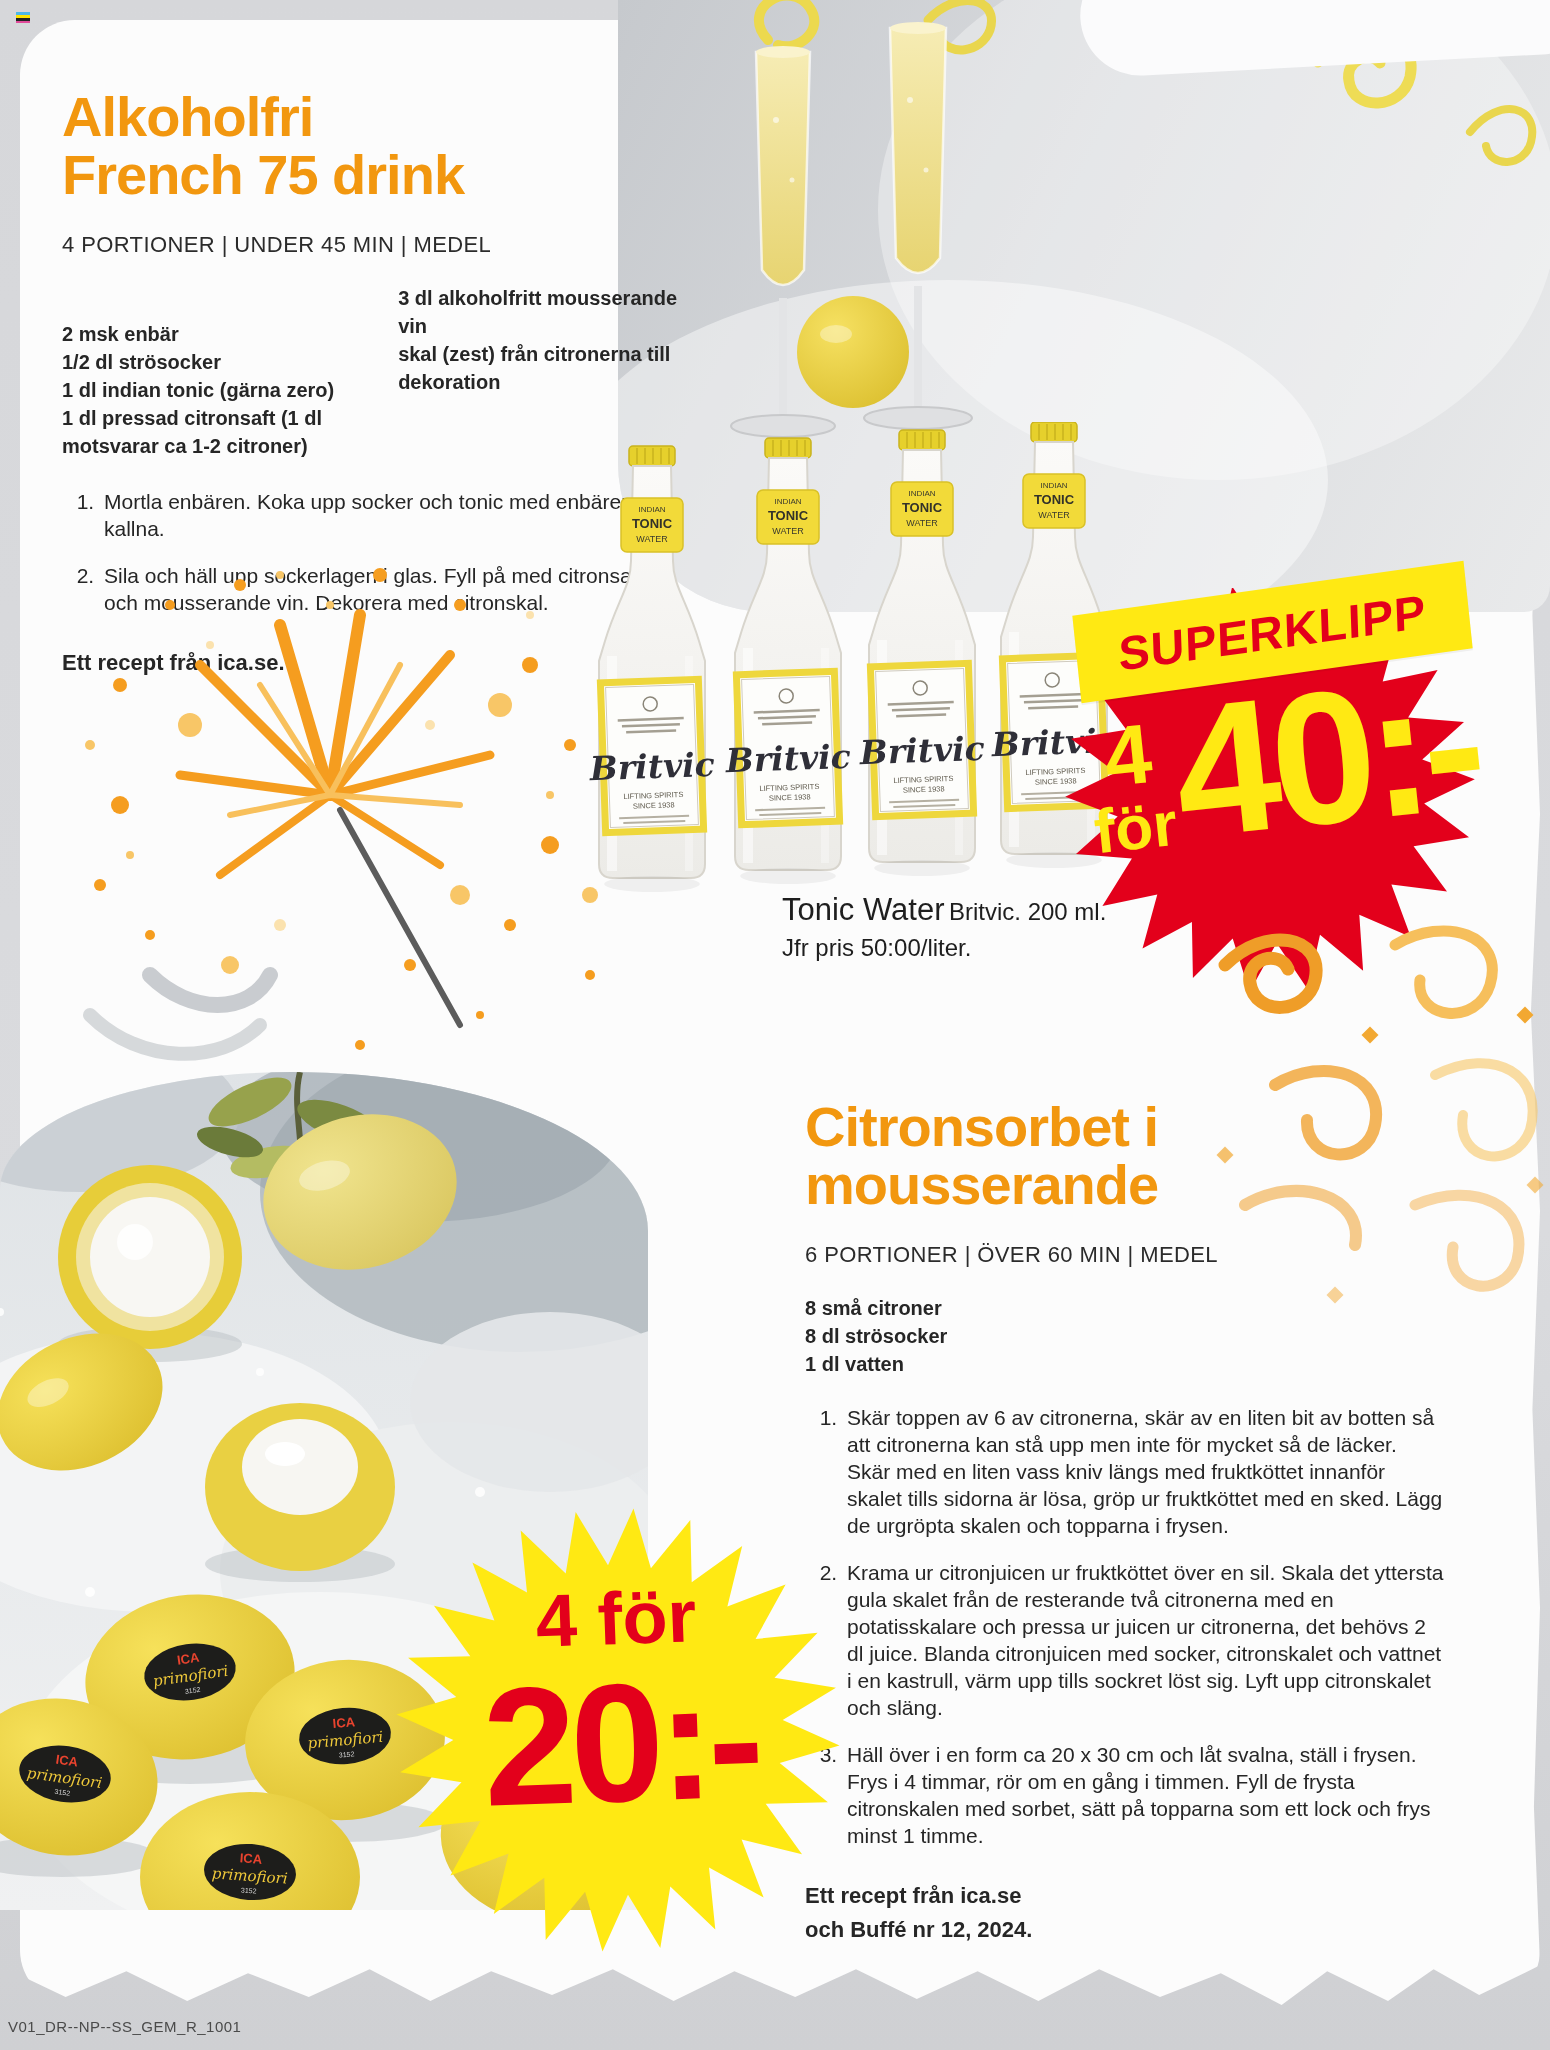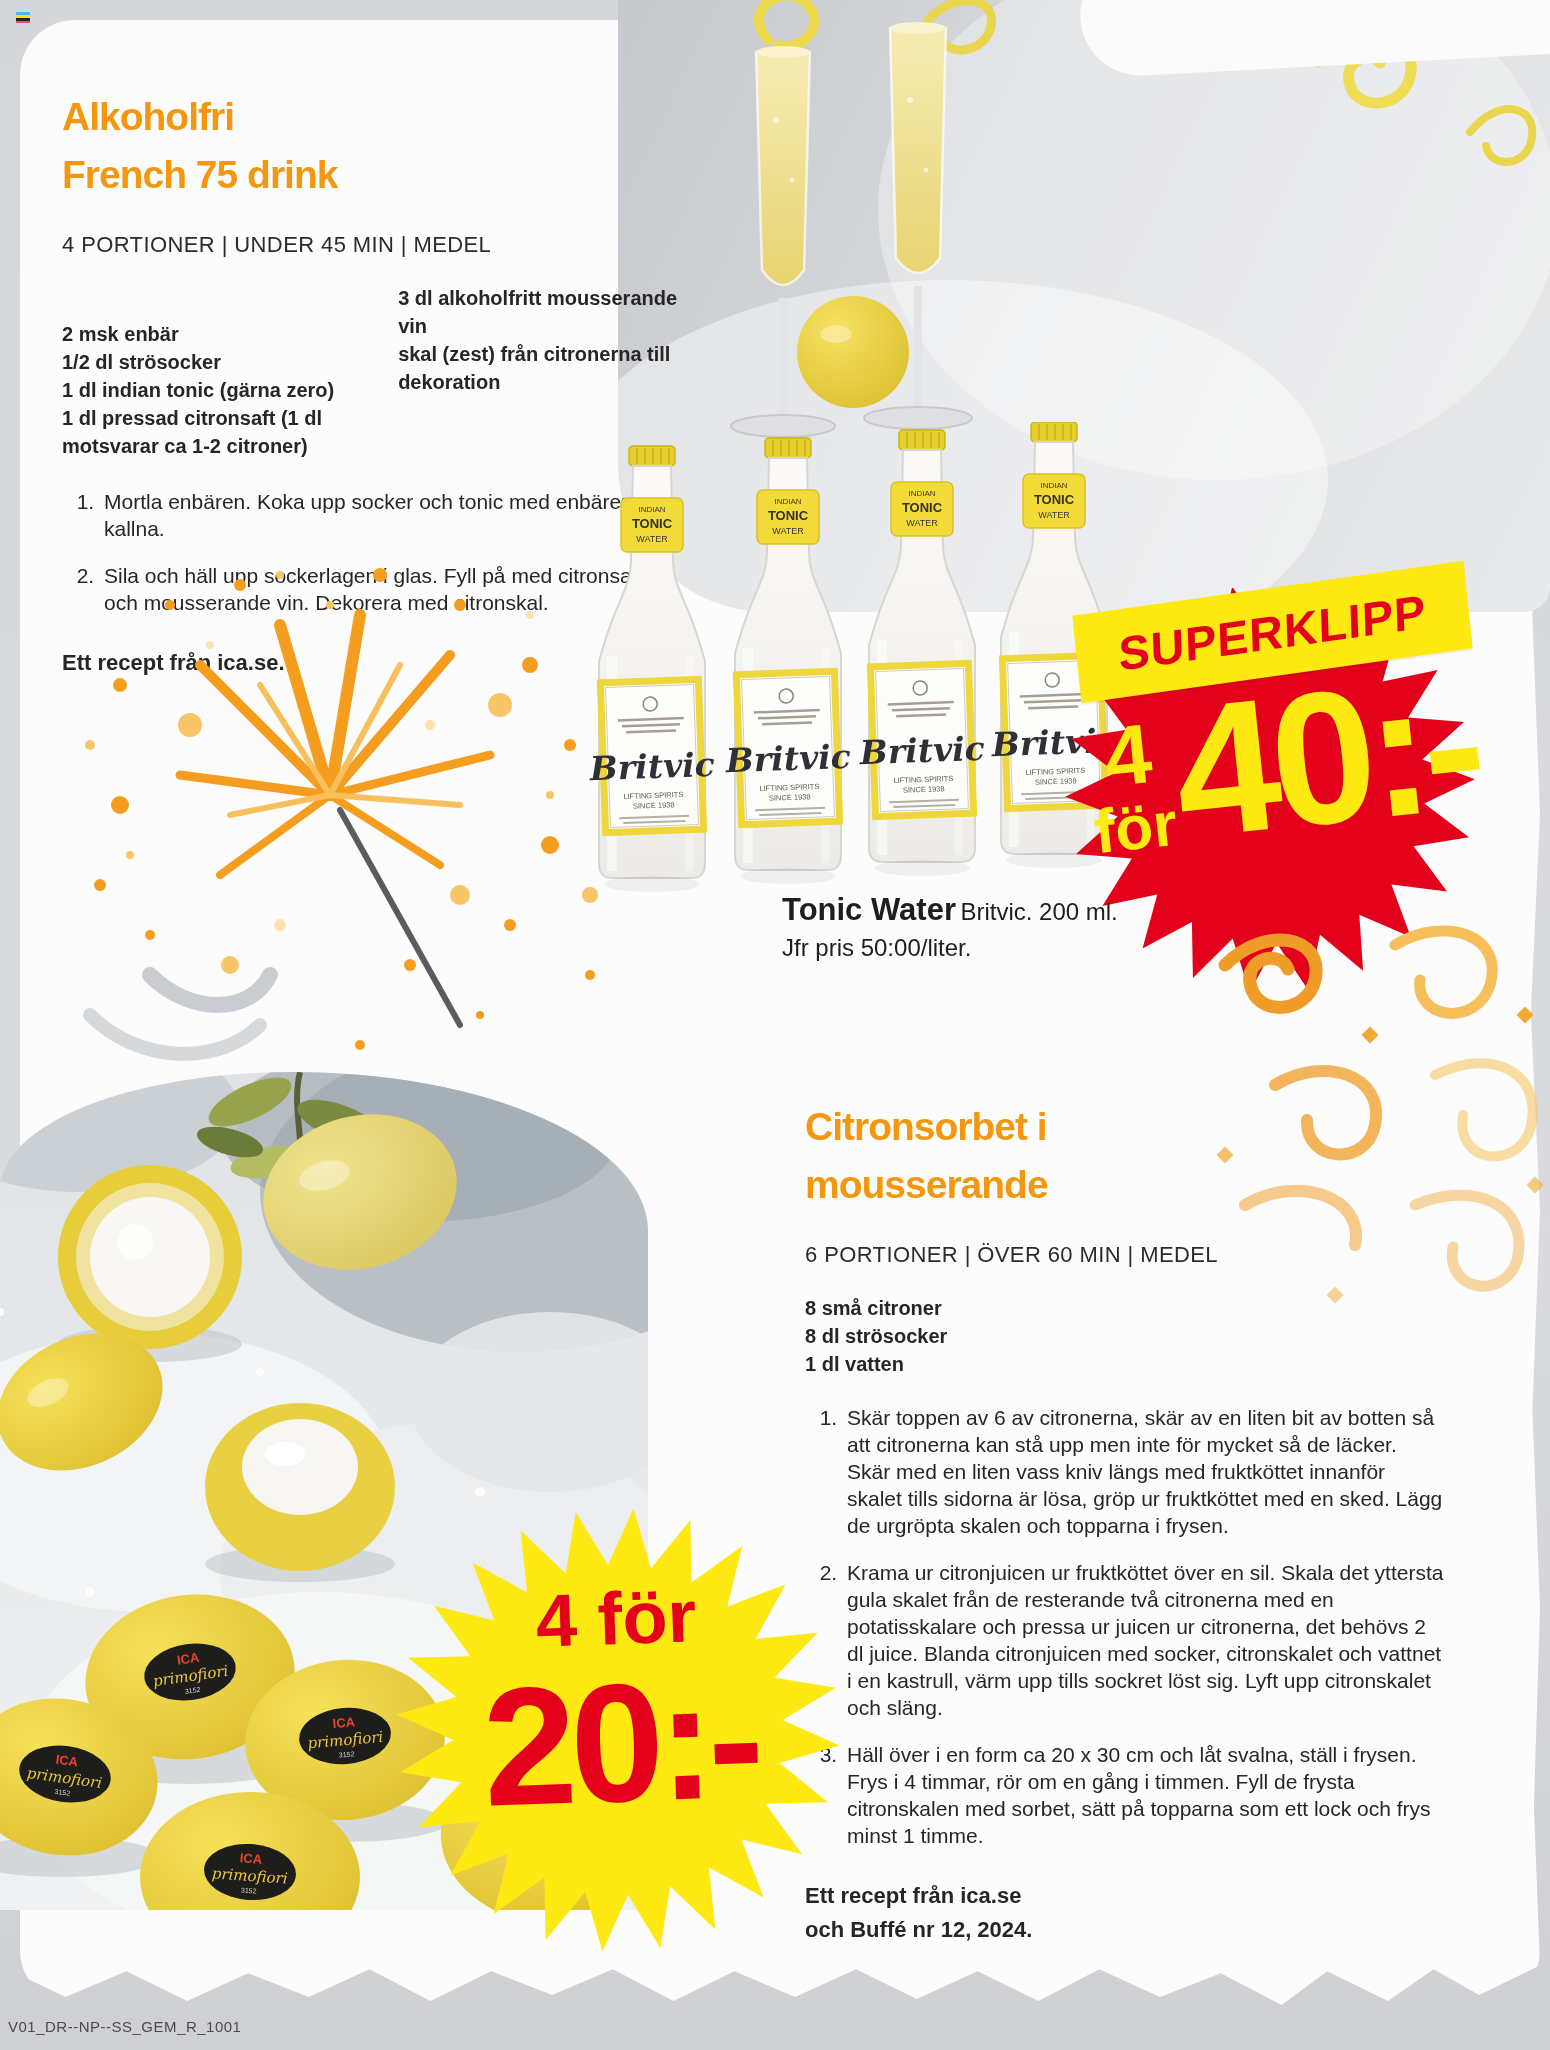--- a/index.html
+++ b/index.html
@@ -30,37 +30,37 @@
   .white-blob-tr {
     position:absolute; left:1080px; top:-55px; width:520px; height:120px;
     background:#fbfbfc; border-radius:60px; transform:rotate(-3deg);
   }
 
   
   .recipe { position:absolute; color:#262626; }
   .recipe1 { left:62px; top:88px; width:640px; }
   .recipe2 { left:805px; top:1098px; width:650px; }
   .recipe-title {
-    color:#f2970f; font-size:39px; line-height:58px; font-weight:bold;
+    color:#f2970f; font-size:56px; line-height:58px; font-weight:bold;
     letter-spacing:-1px; margin-bottom:28px;
   }
   .recipe-meta {
     font-size:22px; letter-spacing:.4px; color:#2b2b2b; margin-bottom:26px; font-weight:500;
   }
   .ingredients { display:flex; gap:25px; font-weight:bold; font-size:20px; line-height:28px; margin-bottom:28px; }
   .ing-col1 { width:315px;margin-top:36px; }
   .ing-col2 { width:320px;margin-left:12px; }
   .ingredients-single { font-weight:bold; font-size:20px; line-height:28px; margin-bottom:26px; }
   ol.steps { width:640px; font-size:21px; line-height:27px; padding-left:38px; }
   ol.steps li { margin-bottom:20px; padding-left:4px; }
   .recipe-source { font-weight:bold; font-size:22px; line-height:34px; margin-top:30px; }
 
   
   .caption { position:absolute; color:#1e1e1e; }
-  .caption .name { font-size:31px; font-weight:bold; }
+  .caption .name { font-size:31px; font-weight:normal; }
   .caption .info { font-size:24px; }
   .caption .unit { font-size:24px; margin-top:6px; }
   .caption-tonic { left:782px; top:892px; width:460px; }
   .caption-citroner { left:58px; top:1928px; width:520px; }
 
   
   .star-svg { position:absolute; }
   .star-red { left:1060px; top:588px; width:420px; height:400px; }
   .superklipp-banner {
     position:absolute; left:1075px; top:588px; width:395px; height:88px;

